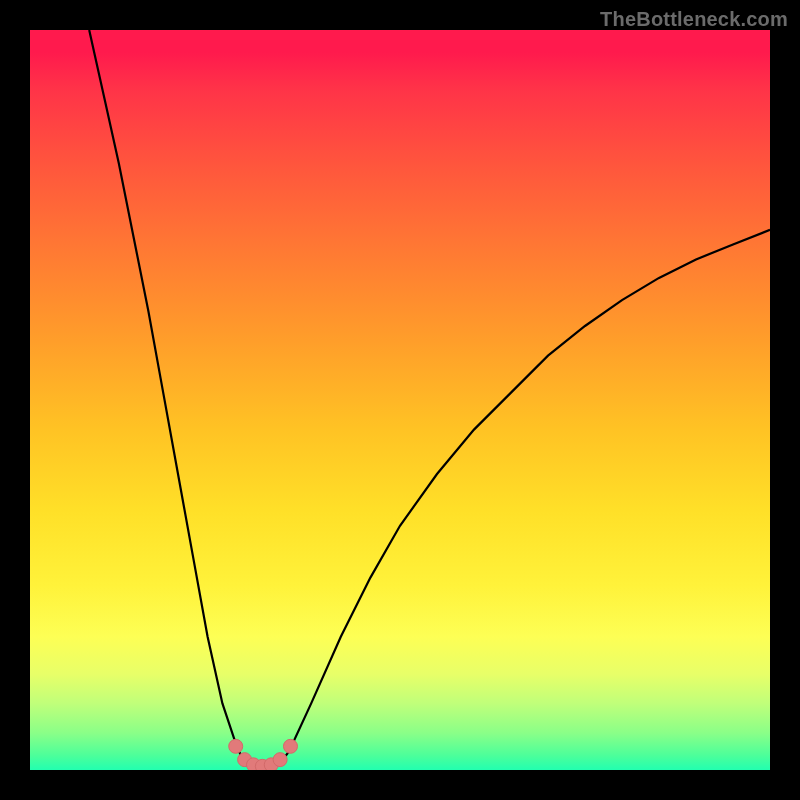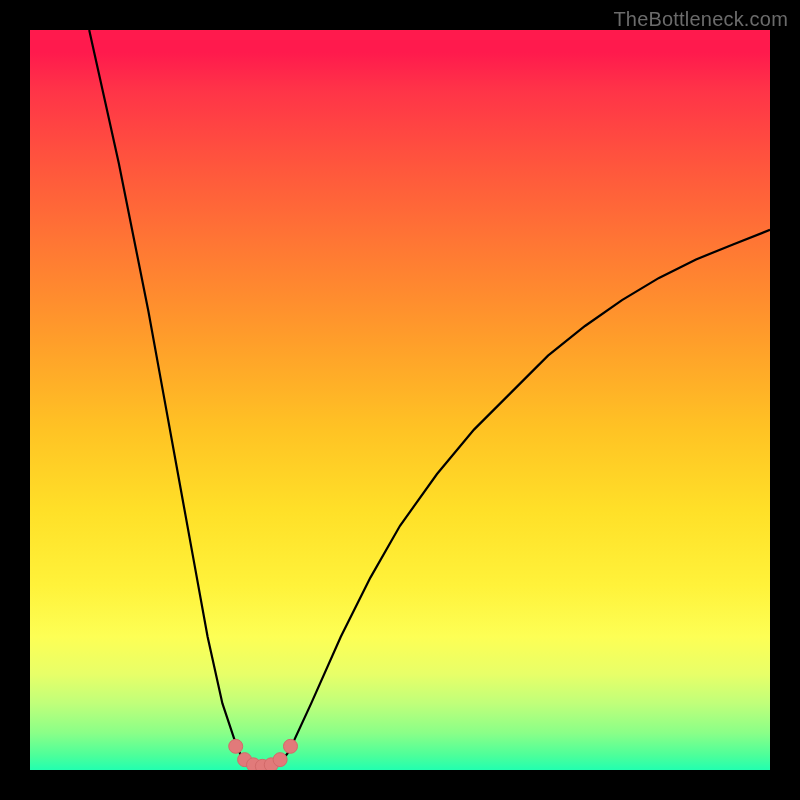--- a/index.html
+++ b/index.html
@@ -43,21 +43,21 @@
       #22ffb0 100%
     );
   }
 
   .watermark {
     position: absolute;
     top: 8px;
     right: 12px;
     color: #6b6b6b;
     font-size: 20px;
-    font-weight: 400;
+    font-weight: 700;
     letter-spacing: 0.2px;
     z-index: 5;
   }
 
   svg.curves {
     position: absolute;
     left: 0;
     top: 0;
     width: 740px;
     height: 740px;

